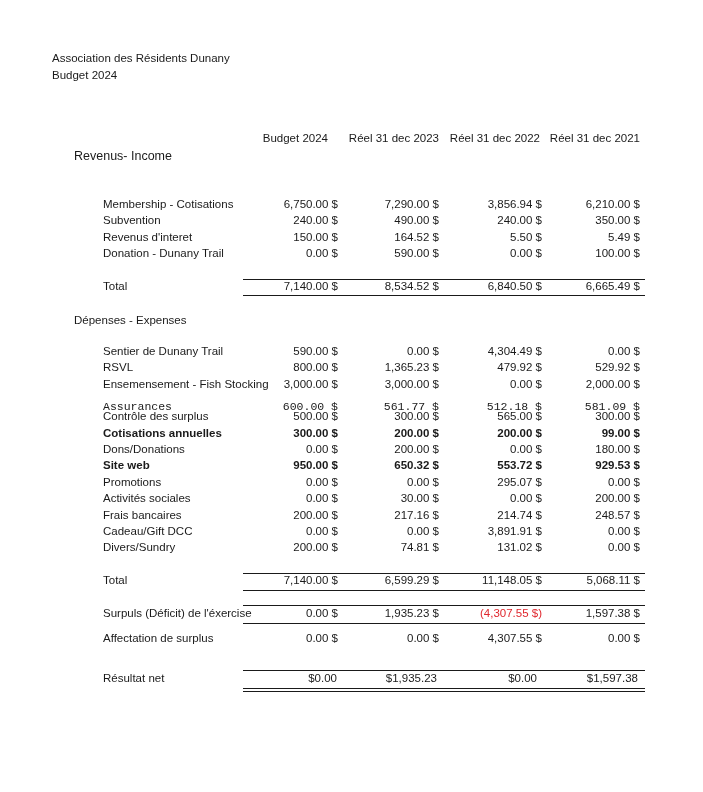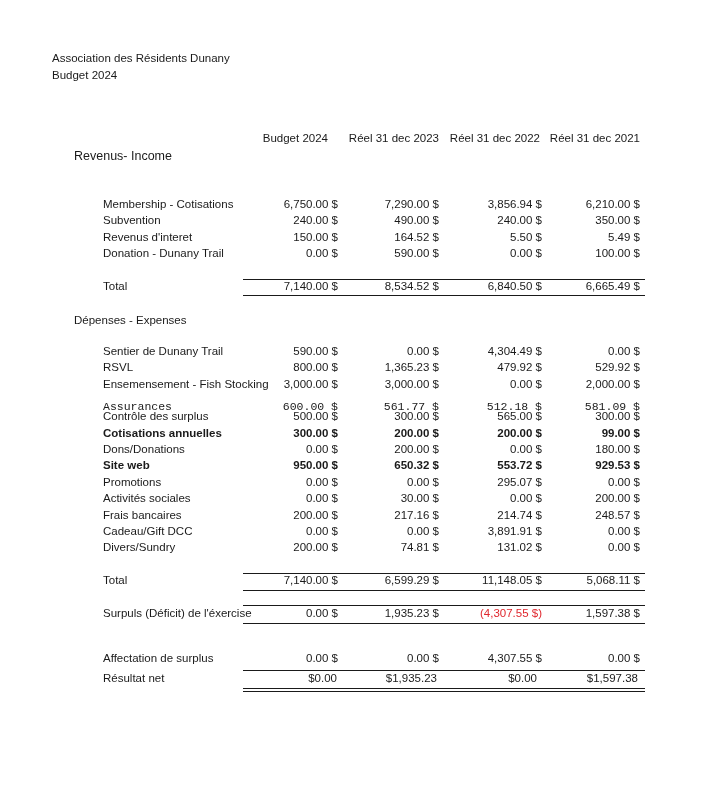--- a/index.html
+++ b/index.html
@@ -189,21 +189,21 @@
 <div class="hline" style="top:605px"></div>
 <div class="row" style="top:607px">
   <span class="label">Surpuls (Déficit) de l'éxercise</span>
   <span class="val v0">0.00 $</span>
   <span class="val v1">1,935.23 $</span>
   <span class="val v2 neg">(4,307.55 $)</span>
   <span class="val v3">1,597.38 $</span>
 </div>
 <div class="hline" style="top:623px"></div>
 
-<div class="row" style="top:652px">
+<div class="row" style="top:632px">
   <span class="label">Affectation de surplus</span>
   <span class="val v0">0.00 $</span>
   <span class="val v1">0.00 $</span>
   <span class="val v2">4,307.55 $</span>
   <span class="val v3">0.00 $</span>
 </div>
 
 <div class="hline" style="top:670px"></div>
 <div class="row" style="top:672px">
   <span class="label">Résultat net</span>

